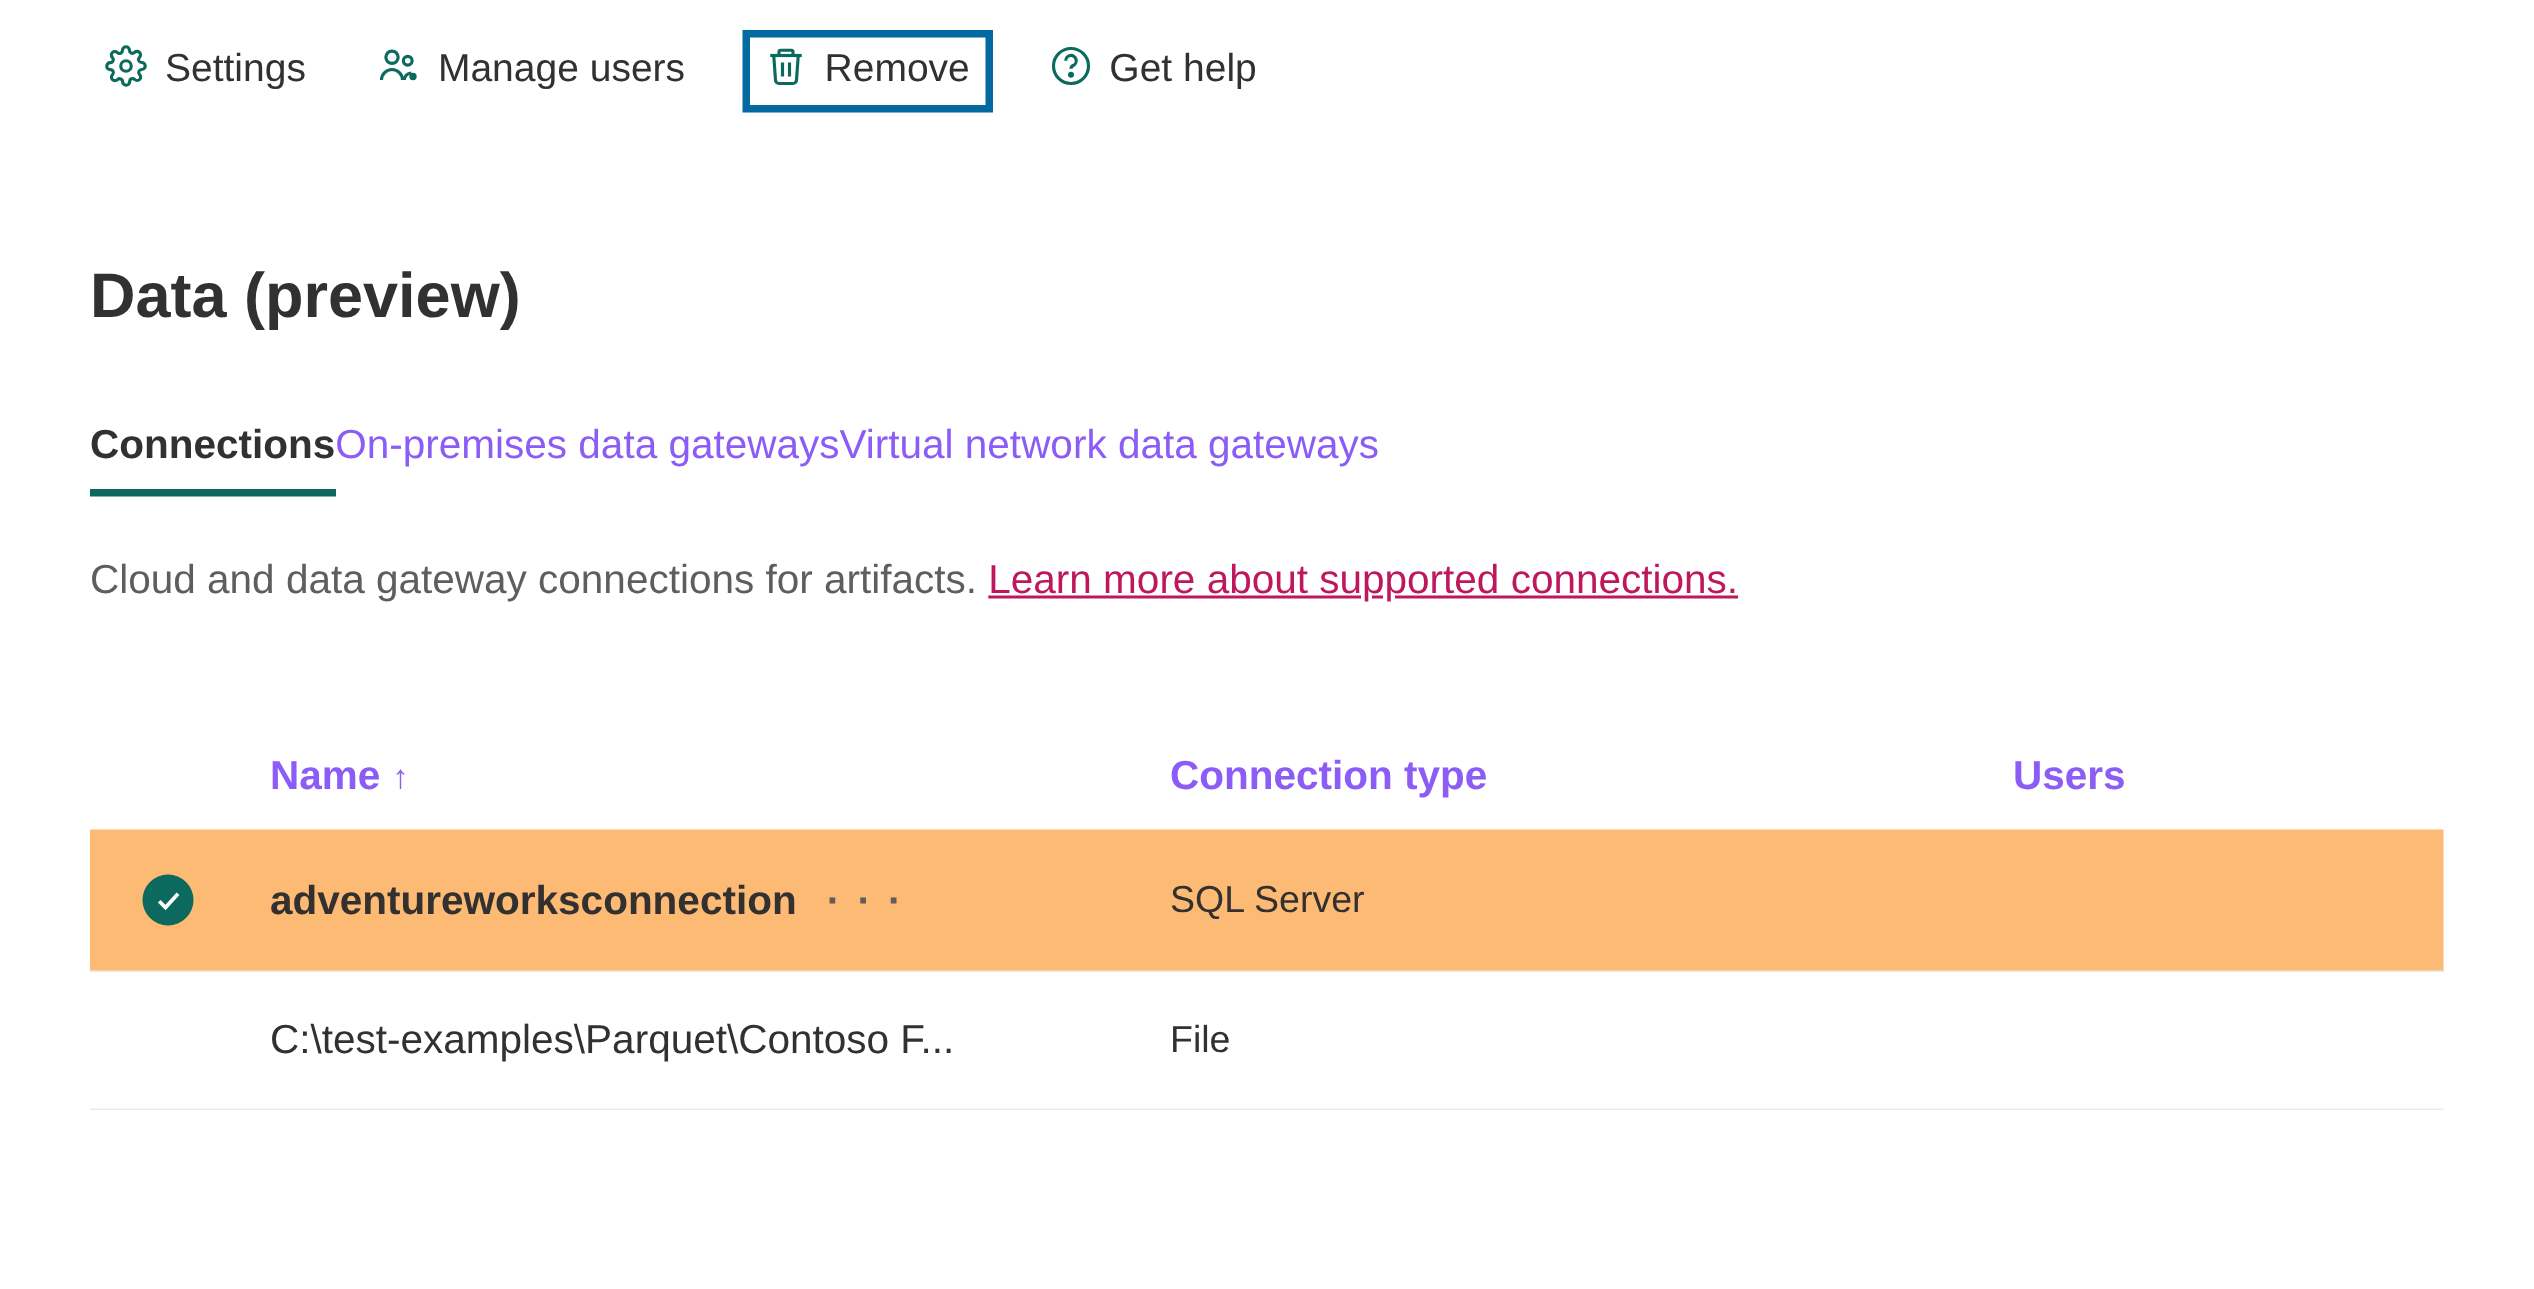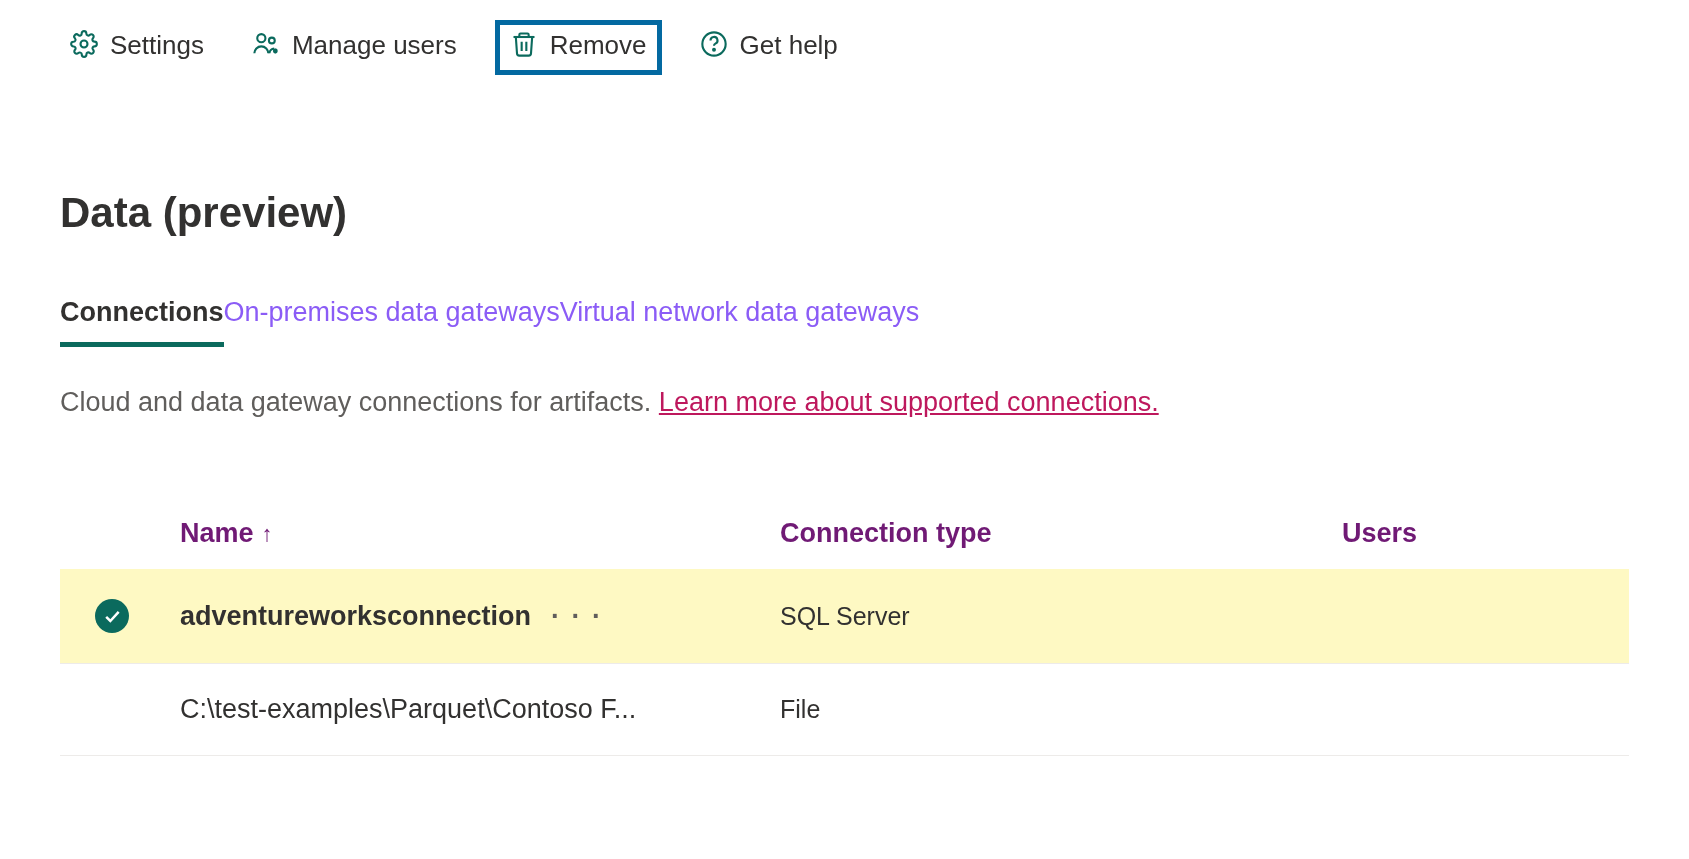--- a/index.html
+++ b/index.html
@@ -36,21 +36,21 @@
       border: 5px solid #0369a1;
       padding: 5px 10px;
     }
     .content {
       padding: 30px 60px;
     }
     .page-title {
       font-size: 42px;
       font-weight: 600;
       color: #323130;
-      margin-top: 64px;
+      margin-top: 48px;
       margin-bottom: 60px;
     }
     .tabs {
       display: flex;
       border-bottom: none;
       margin-bottom: 40px;
     }
     .tab {
       font-size: 27px;
       color: #8b5cf6;
@@ -73,21 +73,21 @@
       cursor: pointer;
     }
     .table {
       width: 100%;
     }
     .table-header {
       display: flex;
       padding: 20px 0 20px 120px;
       font-size: 27px;
       font-weight: 600;
-      color: #701a75;
+      color: #8b5cf6;
     }
     .col-name {
       flex: 0 0 600px;
       display: flex;
       align-items: center;
       gap: 8px;
     }
     .col-type {
       flex: 0 0 350px;
     }
@@ -99,21 +99,21 @@
       font-size: 22px;
     }
     .table-row {
       display: flex;
       align-items: center;
       padding: 30px 0 30px 30px;
       font-size: 27px;
       border-bottom: 1px solid #edebe9;
     }
     .table-row.selected {
-      background: #fef9c3;
+      background: #fdba74;
     }
     .row-icon-cell {
       flex: 0 0 90px;
       display: flex;
       align-items: center;
       justify-content: flex-start;
       padding-left: 5px;
     }
     .check-circle {
       width: 34px;

